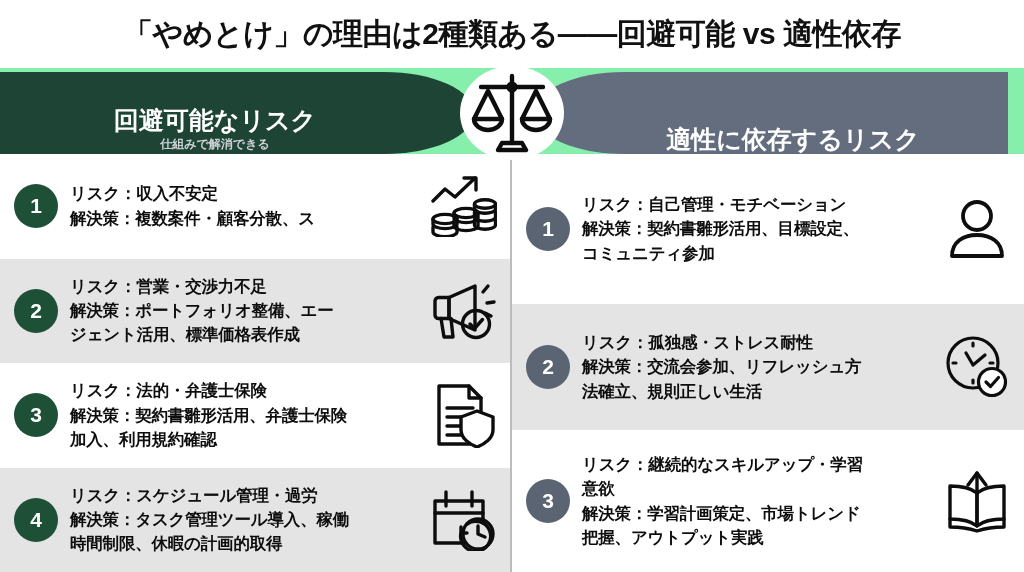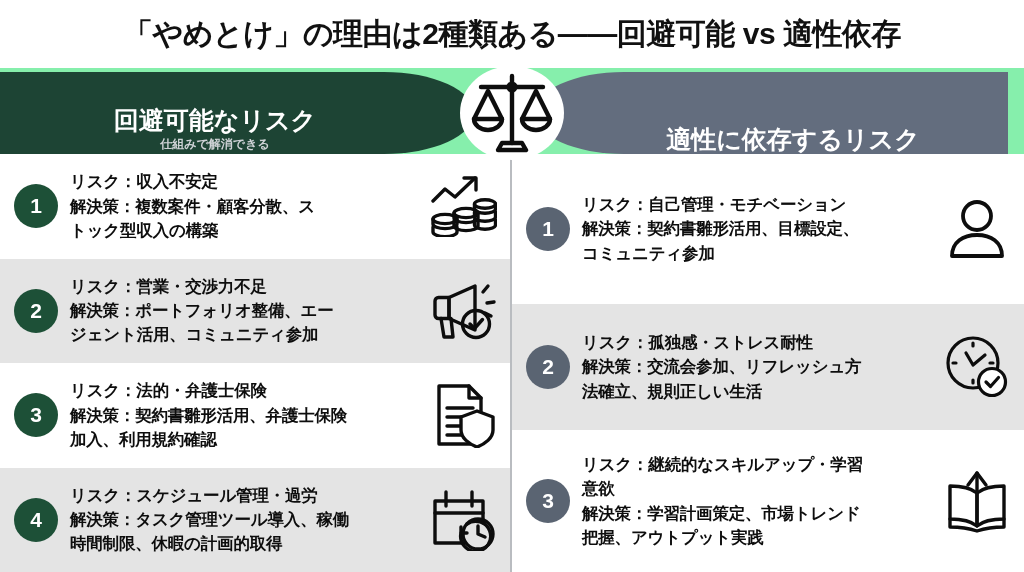--- a/index.html
+++ b/index.html
@@ -224,21 +224,20 @@
 
     <div class="divider"></div>
 
     <div class="col col-left">
 
       <div class="row plain">
         <div class="num num-green">1</div>
         <div class="texts">
           <div class="line">リスク：収入不安定</div>
           <div class="line">解決策：複数案件・顧客分散、ス</div>
-          <div class="line">トック型収入の構築</div>
         </div>
         <div class="icon">
           <svg width="66" height="62" viewBox="0 0 66 62" fill="none" stroke="#0d0d0d" stroke-width="3.4" stroke-linecap="round" stroke-linejoin="round">
             <polyline points="2,26 14,14 24,22 44,3"></polyline>
             <polyline points="33,3 45,3 45,15"></polyline>
             <ellipse cx="14" cy="44" rx="12" ry="4.6"></ellipse>
             <path d="M2 44v5c0 2.5 5.4 4.6 12 4.6s12-2.1 12-4.6v-5"></path>
             <path d="M2 52v5c0 2.5 5.4 4.6 12 4.6s12-2.1 12-4.6v-5"></path>
             <ellipse cx="35" cy="38" rx="12" ry="4.6"></ellipse>
             <path d="M23 38v5c0 2.5 5.4 4.6 12 4.6s12-2.1 12-4.6v-5"></path>
@@ -249,21 +248,21 @@
             <path d="M43.5 45v5c0 2.3 4.7 4.2 10.5 4.2s10.5-1.9 10.5-4.2v-5"></path>
           </svg>
         </div>
       </div>
 
       <div class="row alt">
         <div class="num num-green">2</div>
         <div class="texts">
           <div class="line">リスク：営業・交渉力不足</div>
           <div class="line">解決策：ポートフォリオ整備、エー</div>
-          <div class="line">ジェント活用、コミュニティ参加</div>
+          <div class="line">ジェント活用、標準価格表作成</div>
         </div>
         <div class="icon">
           <svg width="66" height="60" viewBox="0 0 66 60" fill="none" stroke="#0d0d0d" stroke-width="3.4" stroke-linecap="round" stroke-linejoin="round">
             <path d="M4 20 L4 34 C4 36 5.5 37.5 7.5 37.5 L18 37.5 L18 16.5 L7.5 16.5 C5.5 16.5 4 18 4 20 Z"></path>
             <path d="M18 16.5 L44 5 L44 49 L18 37.5 Z"></path>
             <path d="M10 37.5 L13 56 L22 56 L20 37.5"></path>
             <line x1="52" y1="11" x2="57" y2="5"></line>
             <line x1="56" y1="22" x2="63" y2="21"></line>
             <line x1="54" y1="32" x2="60" y2="35"></line>
             <circle cx="45" cy="43" r="13.5"></circle>

